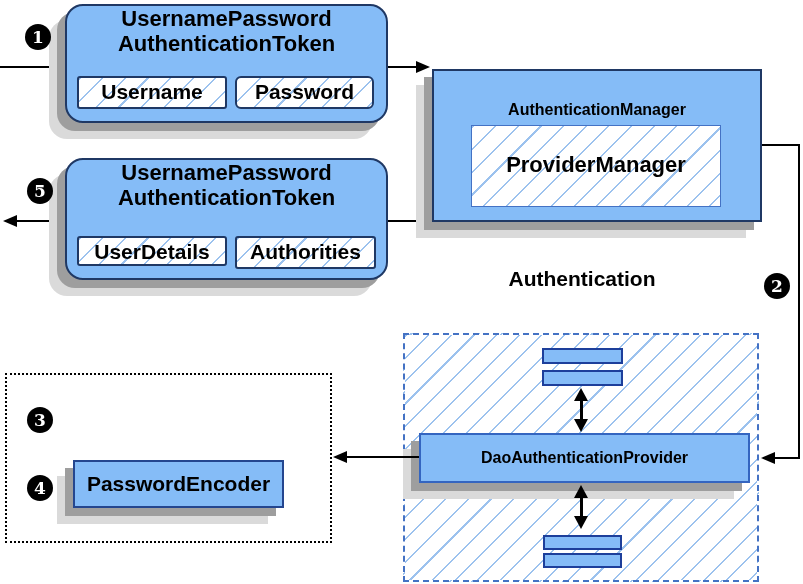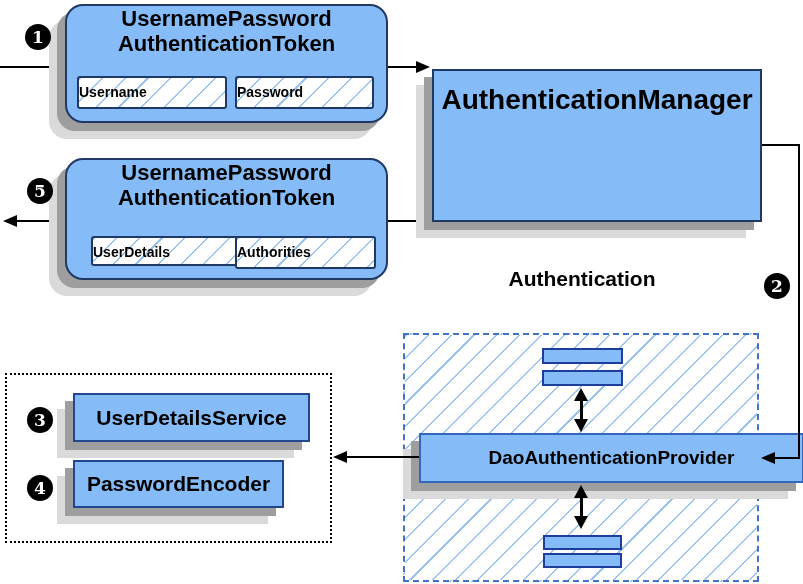--- a/index.html
+++ b/index.html
@@ -14,22 +14,22 @@
   .arr-left{border-top:6px solid transparent;border-bottom:6px solid transparent;border-right:14px solid var(--c-connector,#000);}
   .arr-up{border-left:7px solid transparent;border-right:7px solid transparent;border-bottom:13px solid var(--c-connector,#000);}
   .arr-down{border-left:7px solid transparent;border-right:7px solid transparent;border-top:13px solid var(--c-connector,#000);}
   
   .node{background:var(--c-node-fill,#85BCF7);border:2px solid var(--c-node-border,#1F3864);
         box-shadow:-8px 8px 0 var(--c-shadow-dark,#9E9E9E),-16px 16px 0 var(--c-shadow-light,#DADADA);}
   .rounded{border-radius:18px;border-width:2.5px;}
   .hatch{background-color:#fff;
          background-image:repeating-linear-gradient(135deg,var(--c-hatch-line,#9CC2EE) 0,var(--c-hatch-line,#9CC2EE) 1.5px,transparent 1.5px,transparent 16px);}
   .title2{font-weight:bold;font-size:22px;line-height:25px;text-align:center;padding-top:0;}
-  .field{border:2.5px solid var(--c-node-border,#1F3864);border-radius:3px;font-weight:bold;font-size:14px;
-         line-height:28px;}
+  .field{border:2.5px solid var(--c-node-border,#1F3864);border-radius:3px;font-weight:bold;font-size:21px;
+         text-align:center;line-height:28px;}
   .label{font-weight:bold;text-align:center;}
   .step{width:26px;height:26px;border-radius:50%;background:var(--c-step-bg,#000);color:var(--c-step-fg,#fff);
         font-family:"DejaVu Serif",serif;font-weight:bold;font-size:17px;line-height:26px;text-align:center;}
   .bar{background:var(--c-node-fill,#85BCF7);border:2px solid var(--c-bar-border,#1D3F9B);}
   .group-dashed{border:2px dashed var(--c-inner-border,#4472C4);}
   .group-dotted{border:2px dotted var(--c-connector,#000);}
 </style>
 </head>
 <body>
 
@@ -40,69 +40,69 @@
 
   <div class="abs hline" style="left:14px;top:220px;width:418px;"></div>
   <div class="abs arr arr-left" style="left:3px;top:215px;"></div>
 
   <div class="abs node rounded" style="left:65px;top:4px;width:323px;height:119px;">
     <div class="title2">
       <div>UsernamePassword</div>
       <div>AuthenticationToken</div>
     </div>
     <div class="abs field hatch" style="left:10px;top:70px;width:150px;height:33px;">Username</div>
-    <div class="abs field hatch" style="left:168px;top:70px;width:139px;height:33px;">Password</div>
+    <div class="abs field hatch" style="left:168px;top:70px;width:139px;height:33px;border-radius:6px;">Password</div>
   </div>
 
   <div class="abs node rounded" style="left:65px;top:158px;width:323px;height:122px;">
     <div class="title2">
       <div>UsernamePassword</div>
       <div>AuthenticationToken</div>
     </div>
-    <div class="abs field hatch" style="left:24px;top:76px;width:150px;height:30px;">UserDetails</div>
+    <div class="abs field hatch" style="left:10px;top:76px;width:150px;height:30px;">UserDetails</div>
     <div class="abs field hatch" style="left:168px;top:76px;width:141px;height:33px;">Authorities</div>
   </div>
 
   <div class="abs node" style="left:432px;top:69px;width:330px;height:153px;">
-    <div class="label" style="font-size:28px;padding-top:13px;">AuthenticationManager</div>
+    <div class="label" style="font-size:16px;padding-top:30px;">AuthenticationManager</div>
+    <div class="abs hatch label" style="left:37px;top:54px;width:250px;height:82px;border:1.5px solid var(--c-inner-border,#4472C4);font-size:22px;line-height:78px;">ProviderManager</div>
   </div>
 
   <div class="abs label" style="left:472px;top:266px;width:220px;font-size:21px;line-height:25px;">
     <div>Authentication</div>
   </div>
 
   <div class="abs group-dashed hatch" style="left:403px;top:333px;width:356px;height:249px;"></div>
 
   <div class="abs bar" style="left:542px;top:348px;width:81px;height:16px;"></div>
   <div class="abs bar" style="left:542px;top:370px;width:81px;height:16px;"></div>
 
   <div class="abs arr arr-up" style="left:574px;top:388px;"></div>
   <div class="abs vline" style="left:580px;top:399px;width:3px;height:22px;"></div>
   <div class="abs arr arr-down" style="left:574px;top:419px;"></div>
 
-  <div class="abs node label" style="left:419px;top:433px;width:385px;height:50px;border-color:var(--c-dao-border,#3465C0);font-size:19px;line-height:45px;">DaoAuthenticationProvider</div>
+  <div class="abs node label" style="left:419px;top:433px;width:331px;height:50px;border-color:var(--c-dao-border,#3465C0);font-size:16px;line-height:45px;">DaoAuthenticationProvider</div>
 
   <div class="abs arr arr-up" style="left:574px;top:485px;"></div>
   <div class="abs vline" style="left:580px;top:496px;width:3px;height:20px;"></div>
   <div class="abs arr arr-down" style="left:574px;top:516px;"></div>
 
   <div class="abs bar" style="left:543px;top:535px;width:79px;height:15px;"></div>
   <div class="abs bar" style="left:543px;top:553px;width:79px;height:15px;"></div>
 
   <div class="abs hline" style="left:762px;top:144px;width:38px;"></div>
   <div class="abs vline" style="left:798px;top:144px;height:315px;"></div>
   <div class="abs hline" style="left:774px;top:457px;width:26px;"></div>
   <div class="abs arr arr-left" style="left:761px;top:452px;"></div>
 
   <div class="abs group-dotted" style="left:5px;top:373px;width:327px;height:170px;"></div>
 
   <div class="abs hline" style="left:346px;top:456px;width:73px;"></div>
   <div class="abs arr arr-left" style="left:333px;top:451px;"></div>
 
-  <div class="abs node label" style="left:73px;top:393px;width:237px;height:49px;border-color:var(--c-service-border,#24468F);font-size:21px;line-height:45px;">UserDetailsService</div>
   <div class="abs node label" style="left:73px;top:460px;width:211px;height:48px;border-color:var(--c-service-border,#24468F);font-size:21px;line-height:44px;">PasswordEncoder</div>
 
   <div class="abs step" style="left:25px;top:24px;">1</div>
   <div class="abs step" style="left:764px;top:273px;">2</div>
   <div class="abs step" style="left:27px;top:407px;">3</div>
   <div class="abs step" style="left:27px;top:475px;">4</div>
   <div class="abs step" style="left:27px;top:178px;">5</div>
 
 </div>
 

